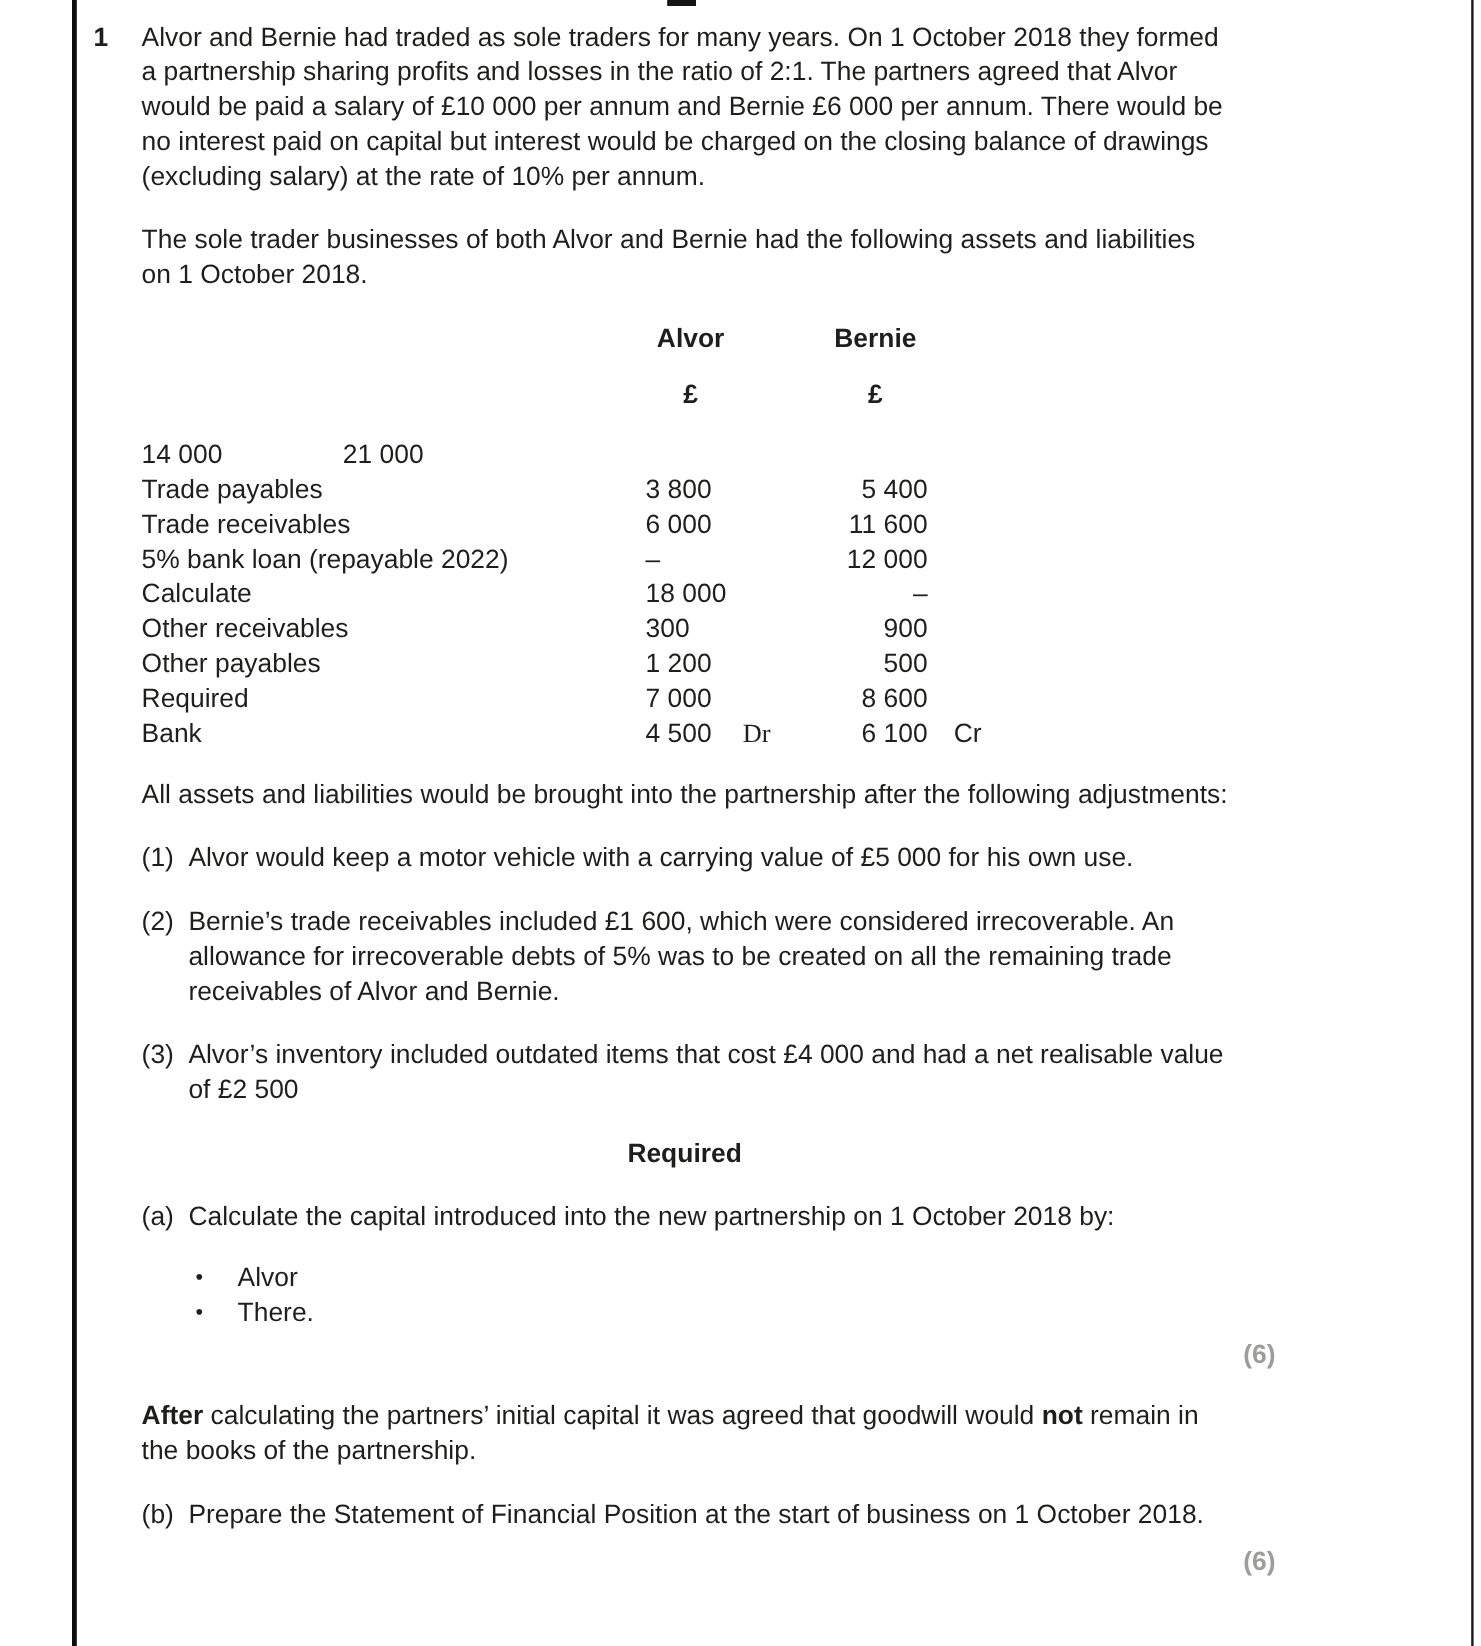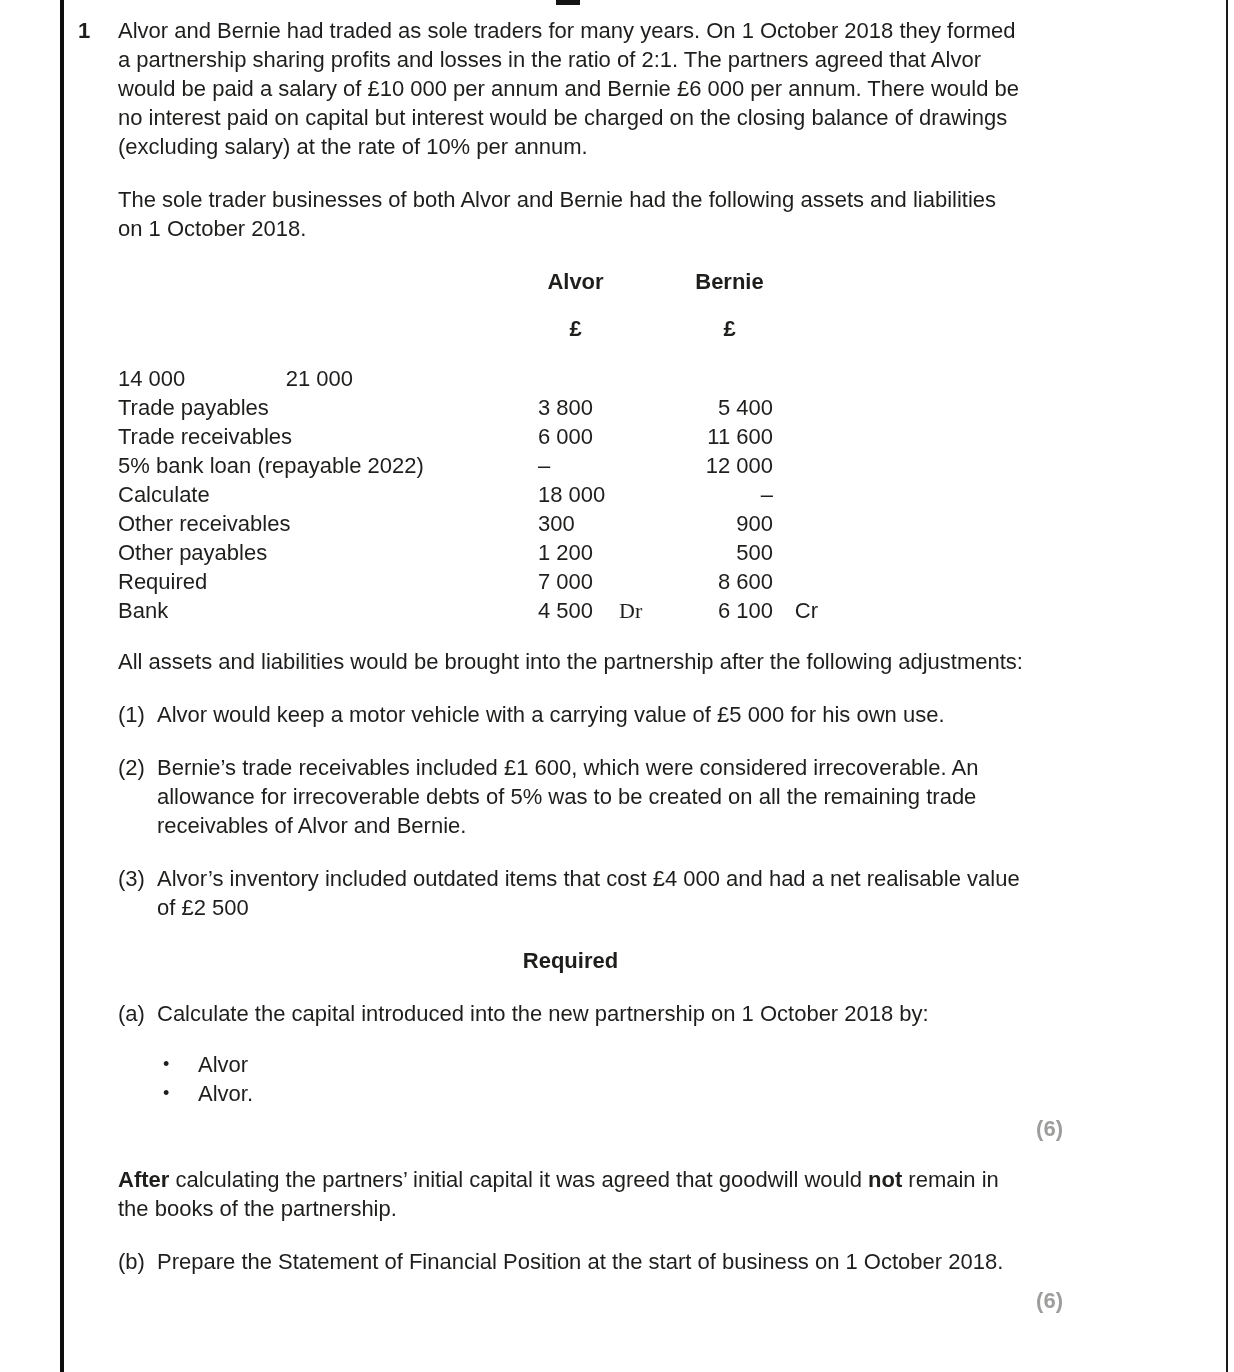--- a/index.html
+++ b/index.html
@@ -188,21 +188,21 @@
           <div class="item-text">Calculate the capital introduced into the new partnership on 1 October 2018 by:</div>
         </div>
 
         <div class="bullets">
           <div class="bullet-row">
             <span class="bullet-glyph">•</span>
             <span>Alvor</span>
           </div>
           <div class="bullet-row">
             <span class="bullet-glyph">•</span>
-            <span>Alvor.</span>
+            <span>There.</span>
           </div>
         </div>
 
         <div class="marks">(6)</div>
 
         <p class="para"><span class="bold">After</span><span> calculating the partners’ initial capital it was agreed that goodwill would </span><span class="bold">not</span><span> remain in the books of the partnership.</span></p>
 
         <div class="item part-b-item">
           <div class="item-num">(b)</div>
           <div class="item-text">Prepare the Statement of Financial Position at the start of business on 1 October 2018.</div>

